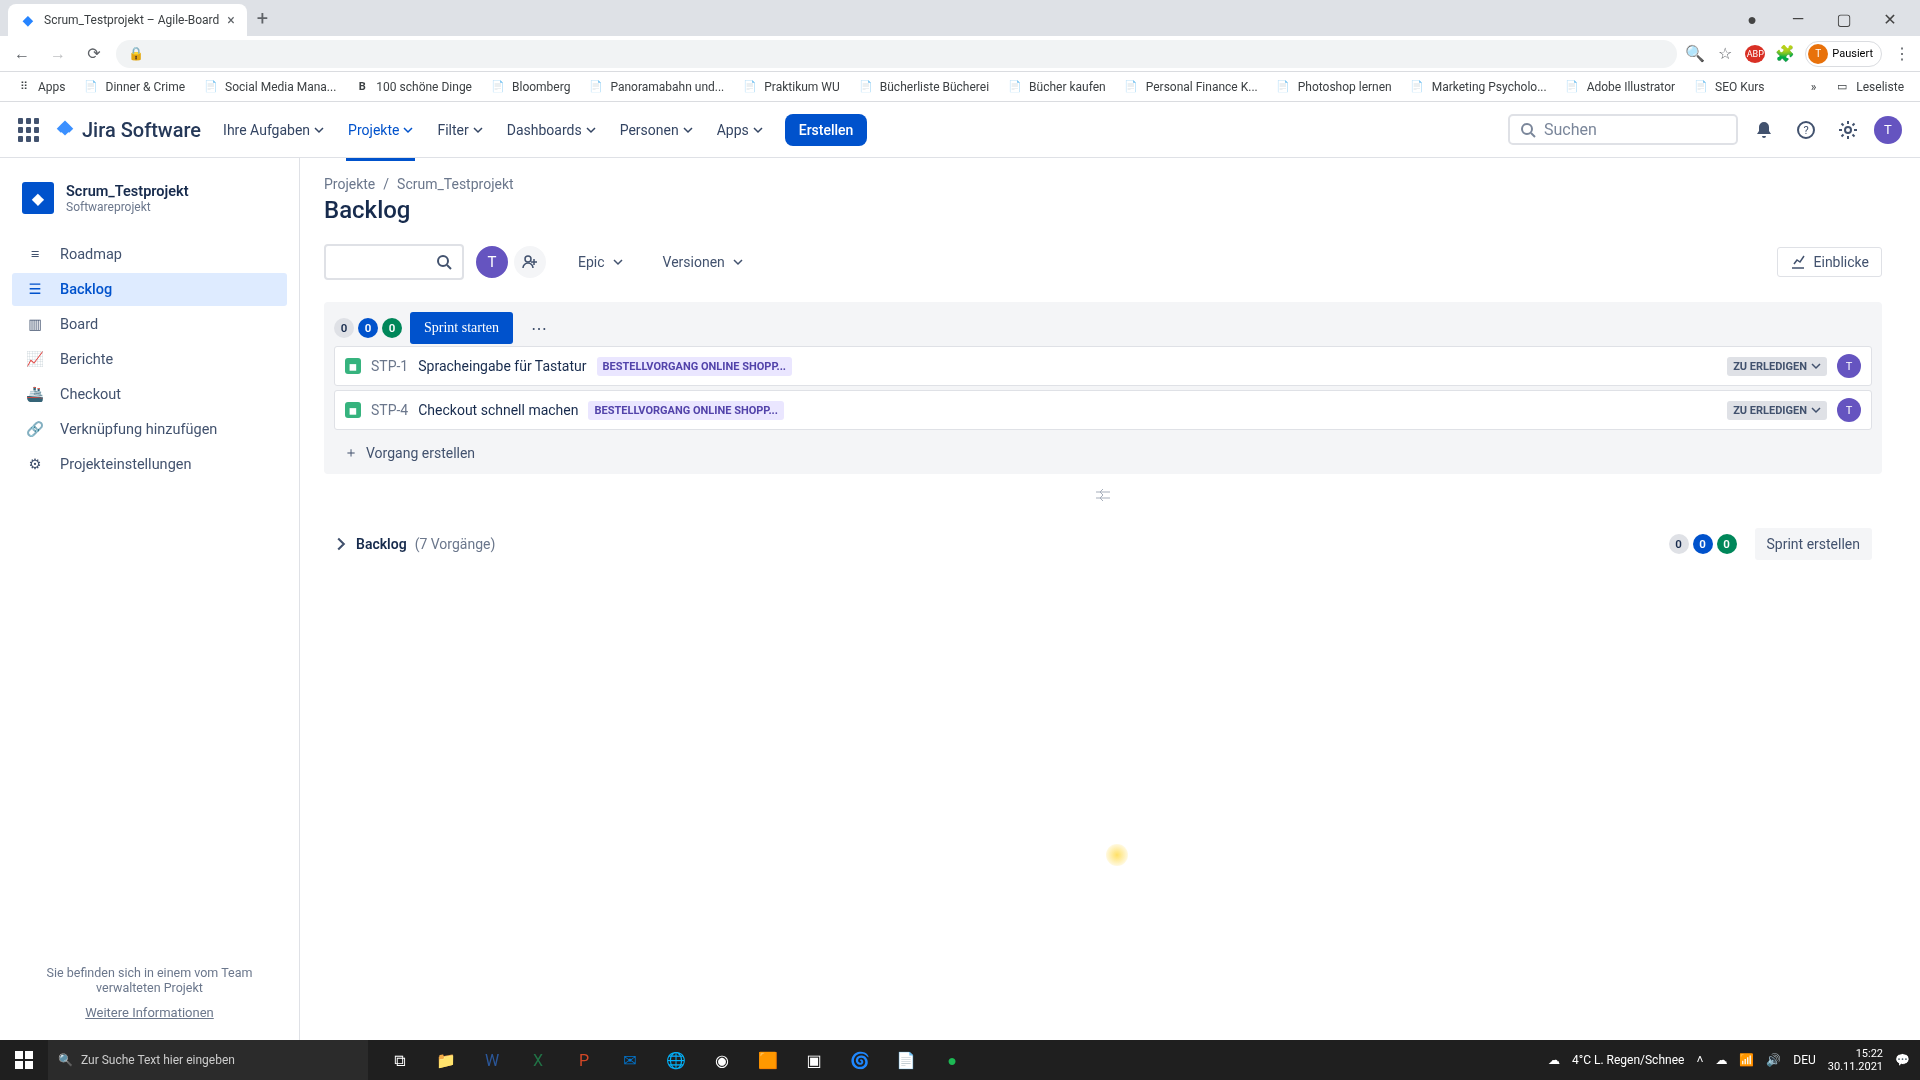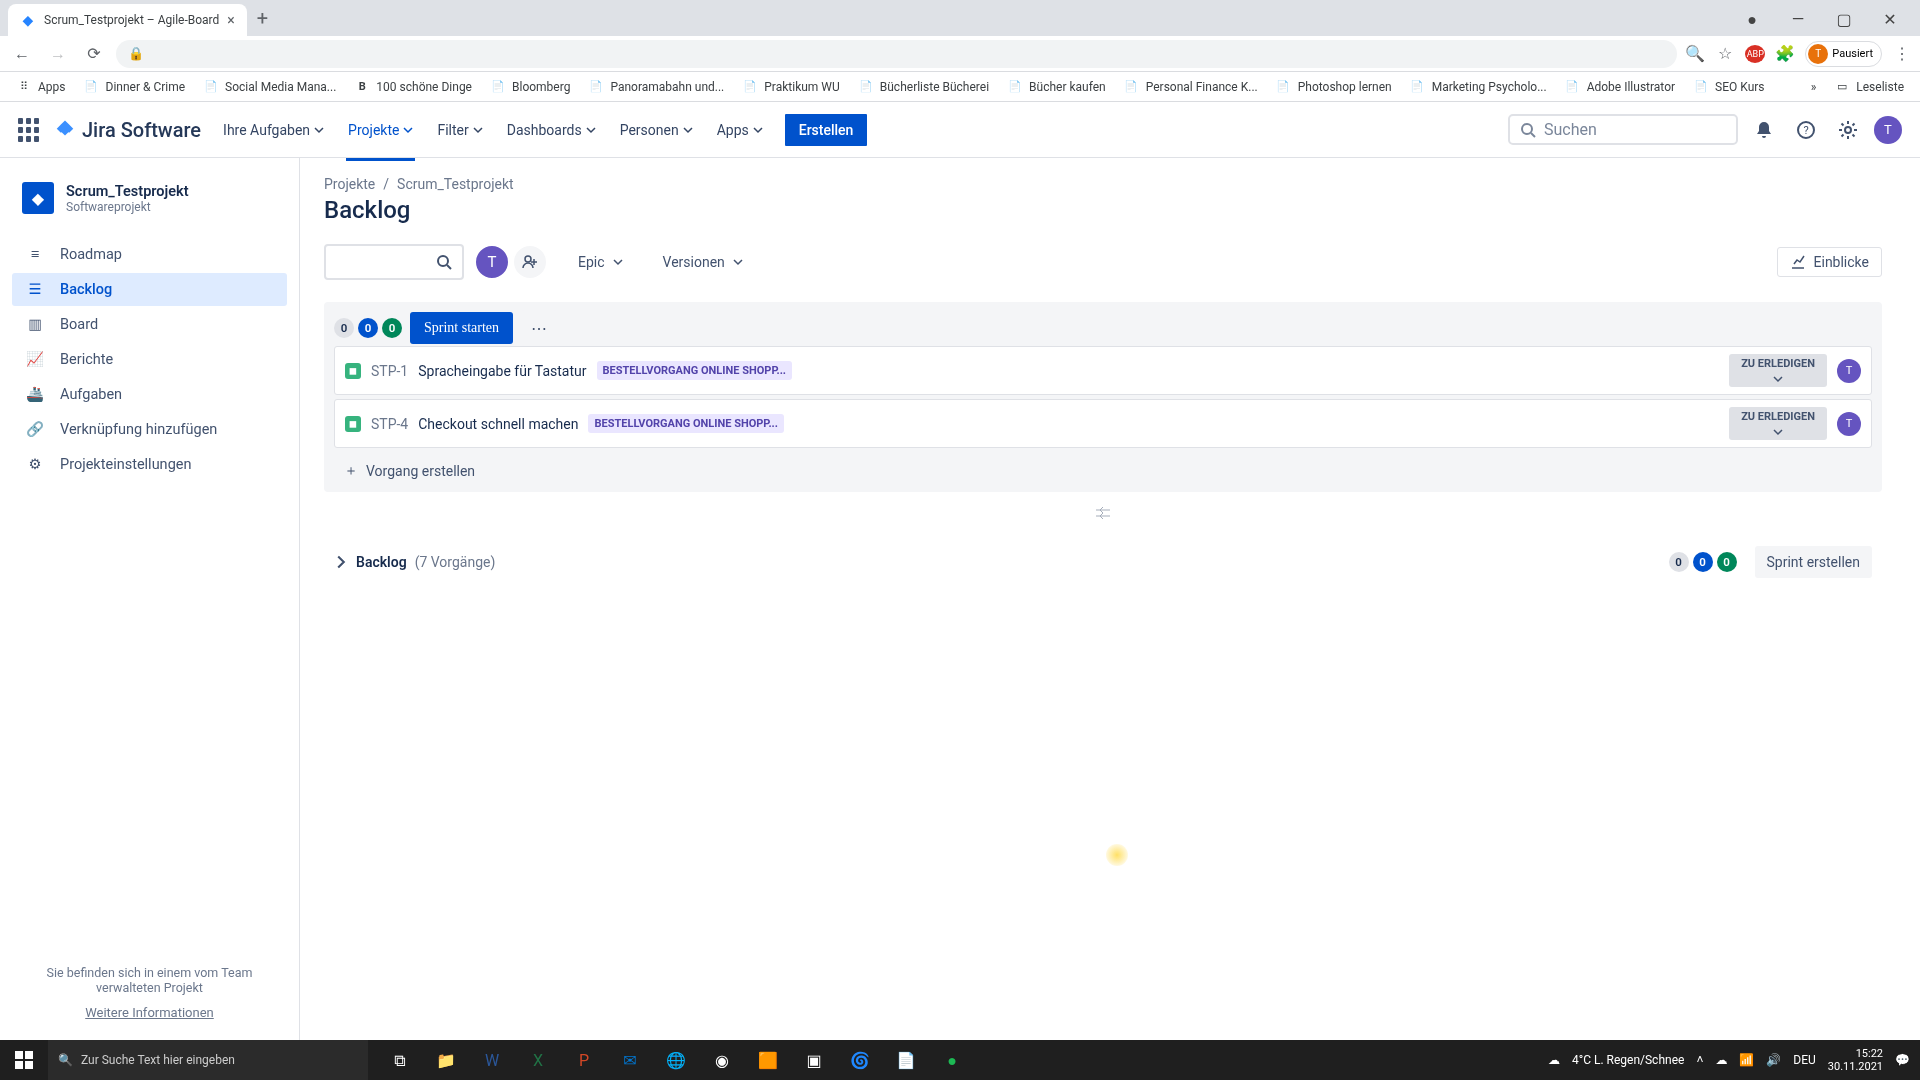--- a/index.html
+++ b/index.html
@@ -32,21 +32,21 @@
 .jira { position: relative; }
 .jira-top { height: 56px; border-bottom: 1px solid #dfe1e6; display: flex; align-items: center; padding: 0 18px; gap: 12px; }
 .app-switcher { width: 24px; height: 24px; display: grid; grid-template-columns: repeat(3, 5px); grid-gap: 3px; }
 .app-switcher span { background: #42526e; border-radius: 1px; }
 .logo-wrap { display: flex; align-items: center; gap: 6px; font-size: 20px; color: #253858; font-weight: 500; }
 .logo-wrap svg { width: 22px; }
 .top-menu { display: flex; align-items: center; gap: 4px; }
 .top-item { display: flex; align-items: center; gap: 4px; padding: 6px 10px; font-size: 14px; color: #344563; border-radius: 3px; position: relative; }
 .top-item.active { color: #0052cc; }
 .top-item.active::after { content: ''; position: absolute; left: 8px; right: 8px; bottom: -17px; height: 3px; background: #0052cc; }
-.btn-primary { background: #0052cc; color: #fff; padding: 8px 14px; border-radius: 1px; font-size: 14px; border: none; font-weight: 500; }
+.btn-primary { background: #0052cc; color: #fff; padding: 8px 14px; border-radius: 8px; font-size: 14px; border: none; font-weight: 500; }
 .top-right { margin-left: auto; display: flex; align-items: center; gap: 10px; }
 .search-box { display: flex; align-items: center; gap: 8px; border: 2px solid #dfe1e6; border-radius: 5px; padding: 4px 10px; width: 230px; color: #7a869a; }
 .icon-btn-top { width: 32px; height: 32px; display: flex; align-items: center; justify-content: center; color: #42526e; border-radius: 50%; }
 .user-avatar { width: 28px; height: 28px; border-radius: 50%; background: #6554c0; color: #fff; display: flex; align-items: center; justify-content: center; font-size: 13px; }
 
 .jira-body { display: flex; height: calc(1080px - 36px - 36px - 30px - 56px - 40px); }
 .sidebar { width: 300px; border-right: 1px solid #dfe1e6; padding: 20px 12px 0; position: relative; }
 .proj-head { display: flex; align-items: center; gap: 12px; padding: 4px 10px 18px; }
 .proj-icon { width: 32px; height: 32px; background: #0052cc; border-radius: 3px; display: flex; align-items: center; justify-content: center; color: #fff; font-size: 16px; }
 .proj-name { font-size: 14.5px; font-weight: 600; color: #172b4d; }
@@ -83,21 +83,21 @@
 .start-sprint { background: #0052cc; color: #fff; padding: 8px 14px; border-radius: 3px; border: none; font-size: 14px; font-weight: 500; font-family: Liberation Serif, serif; }
 .more-btn { width: 36px; height: 36px; display: flex; align-items: center; justify-content: center; background: #f4f5f7; border-radius: 3px; color: #42526e; }
 .sprint-goal { font-size: 12.5px; color: #6b778c; padding: 6px 4px 6px 20px; }
 
 .issue-row { display: flex; align-items: center; gap: 10px; background: #fff; border: 1px solid #dfe1e6; border-radius: 3px; padding: 7px 10px; margin-bottom: 4px; font-size: 14px; }
 .story-ic { width: 16px; height: 16px; background: #36b37e; border-radius: 3px; display: flex; align-items: center; justify-content: center; color: #fff; font-size: 10px; }
 .issue-key { color: #6b778c; }
 .issue-title { color: #172b4d; }
 .epic-lozenge { background: #eae6ff; color: #5243aa; font-size: 11px; font-weight: 700; padding: 3px 6px; border-radius: 3px; text-transform: uppercase; }
 .issue-spacer { flex: 1; }
-.status-dd { display: flex; align-items: center; gap: 4px; background: #dfe1e6; font-size: 11px; font-weight: 700; padding: 3px 12px; border-radius: 3px; color: #42526e; flex-direction: column; }
+.status-dd { display: flex; align-items: center; gap: 4px; background: #dfe1e6; font-size: 11px; font-weight: 700; padding: 3px 6px; border-radius: 3px; color: #42526e; }
 .sm-avatar { width: 24px; height: 24px; border-radius: 50%; background: #6554c0; color: #fff; display: flex; align-items: center; justify-content: center; font-size: 11px; }
 .create-issue { display: flex; align-items: center; gap: 8px; font-size: 14px; color: #42526e; padding: 10px 10px; }
 
 .divider-grip { display: flex; justify-content: center; padding: 4px 0 20px; color: #a5adba; }
 
 .backlog-head { display: flex; align-items: center; gap: 8px; font-size: 14px; padding: 6px 10px; }
 .backlog-head .caret { transform: rotate(-90deg); }
 .create-sprint-btn { background: #f4f5f7; color: #42526e; padding: 8px 12px; border-radius: 3px; border: none; font-size: 14px; }
 .cursor-highlight { position: fixed; width: 22px; height: 22px; border-radius: 50%; background: radial-gradient(circle,#ffe066 0%, rgba(255,224,102,0.2) 70%); left: 1106px; top: 844px; pointer-events: none; }
 
@@ -325,21 +325,21 @@
         <div class="s-item">
             <span class="s-ic">▥</span>
             <span>Board</span>
           </div>
         <div class="s-item">
             <span class="s-ic">📈</span>
             <span>Berichte</span>
           </div>
         <div class="s-item">
             <span class="s-ic">🚢</span>
-            <span>Aufgaben</span>
+            <span>Checkout</span>
           </div>
         <div class="s-item">
             <span class="s-ic">🔗</span>
             <span>Verknüpfung hinzufügen</span>
           </div>
         <div class="s-item">
             <span class="s-ic">⚙</span>
             <span>Projekteinstellungen</span>
           </div>
       </div>

